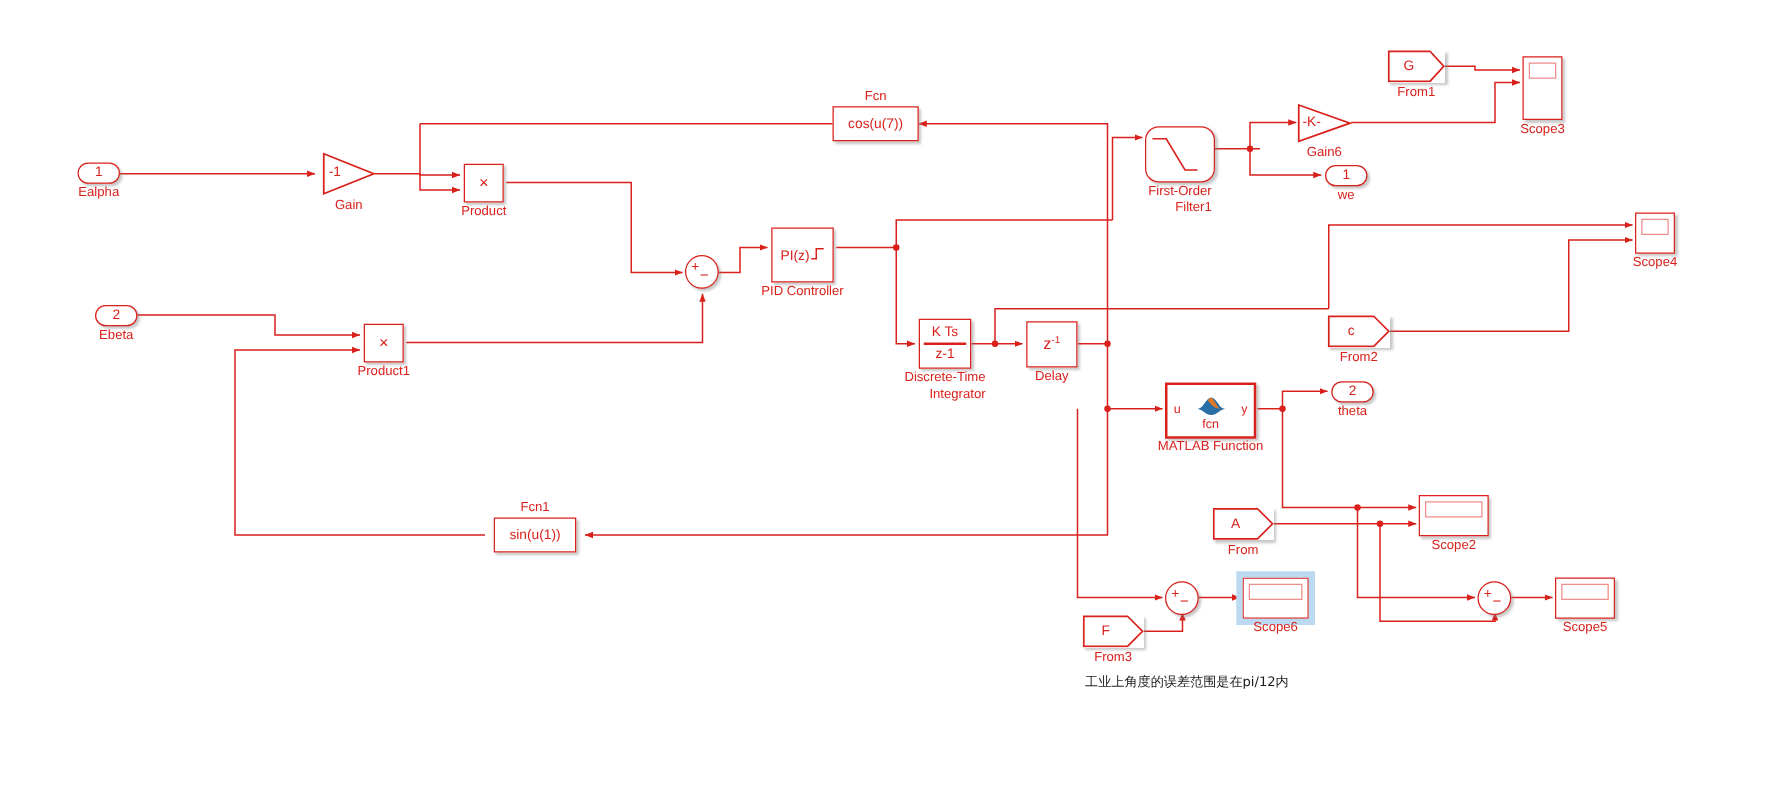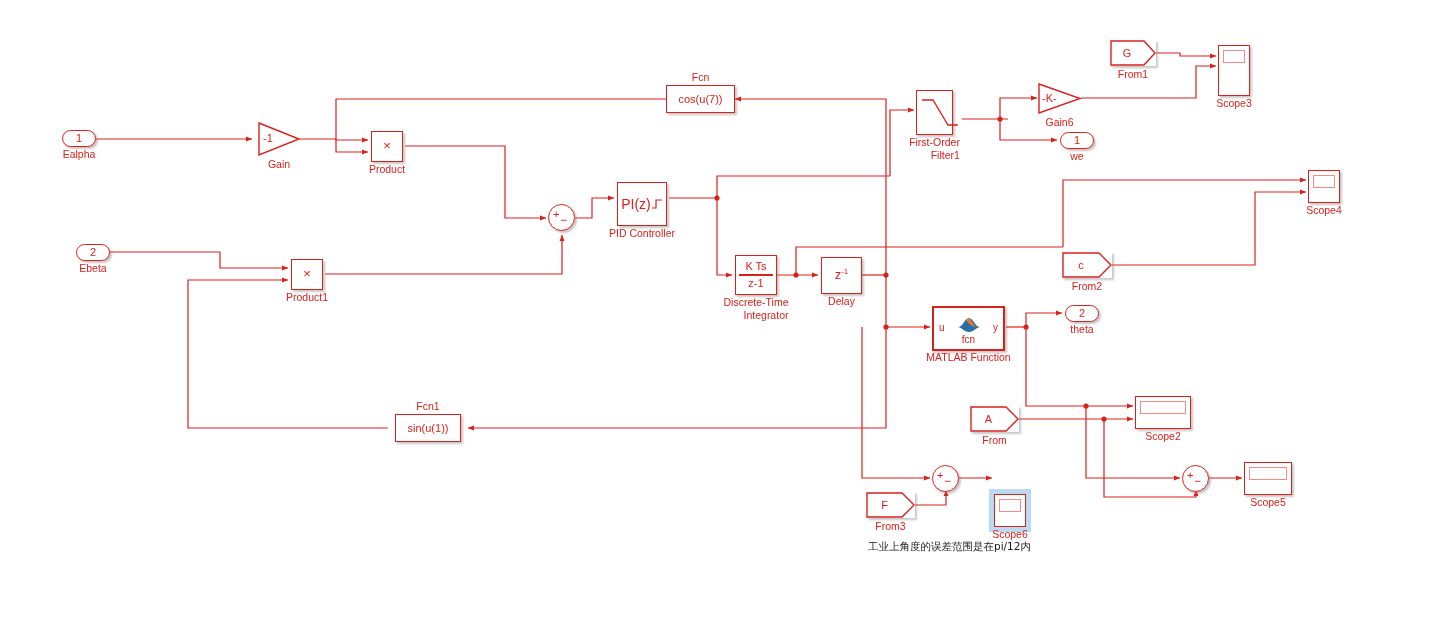--- a/index.html
+++ b/index.html
@@ -201,21 +201,21 @@
     position: absolute;
     color: #1a1a1a;
     font-size: 10.5px;
     line-height: 1.45;
     white-space: pre-line;
     font-family: "DejaVu Sans", "Liberation Sans", sans-serif;
   }
 
   
   .pidtext {
-    font-size: 14px;
+    font-size: 11px;
     color: #d9211c;
     position: relative;
     white-space: nowrap;
   }
 </style>
 </head>
 <body>
 
 <div id="canvas">
 
@@ -365,21 +365,21 @@
     <span class="den">z-1</span>
     <span class="caption">Discrete-Time
 Integrator</span>
   </div>
 
   <div class="blk box shadowed" style="left:821px; top:257px; width:41px; height:37px;">
     <span style="font-size:13px;"><span>z</span><sup style="font-size:8px;">-1</sup></span>
     <span class="caption">Delay</span>
   </div>
 
-  <div class="blk box shadowed" style="left:916px; top:90px; width:37px; height:45px;">
+  <div class="blk box shadowed" style="left:916px; top:101px; width:56px; height:45px;border-radius:11px;">
     <svg width="44" height="43" class="filtglyph">
       <polyline points="5,9 16,9 31,34 41,34" fill="none" stroke="#d9211c" stroke-width="1.3"></polyline>
     </svg>
     <span class="caption">First-Order
 Filter1</span>
   </div>
 
   <div class="blk" style="left:1038px; top:83px; width:43px; height:31px;">
     <svg width="43" height="31" style="position:absolute;left:0;top:0;overflow:visible;">
       <polygon points="1,1 42,15.5 1,30" fill="#fff" stroke="#d9211c" stroke-width="1.4"></polygon>
@@ -459,21 +459,21 @@
   <div class="blk scope shadowed" style="left:1308px; top:170px; width:32px; height:33px;">
     <span class="screen"></span>
     <span class="caption">Scope4</span>
   </div>
 
   <div class="blk scope shadowed" style="left:1135px; top:396px; width:56px; height:33px;">
     <span class="screen"></span>
     <span class="caption">Scope2</span>
   </div>
 
-  <div class="blk scope shadowed selected" style="left:994px; top:462px; width:32px; height:33px;margin-top:32px;">
+  <div class="blk scope shadowed selected" style="left:994px; top:462px; width:53px; height:33px;">
     <span class="screen"></span>
     <span class="caption">Scope6</span>
   </div>
 
   <div class="blk scope shadowed" style="left:1244px; top:462px; width:48px; height:33px;">
     <span class="screen"></span>
     <span class="caption">Scope5</span>
   </div>
 
   <div class="annot" style="left:849px; top:539px;margin-left:19px;">工业上角度的误差范围是在pi/12内</div>

